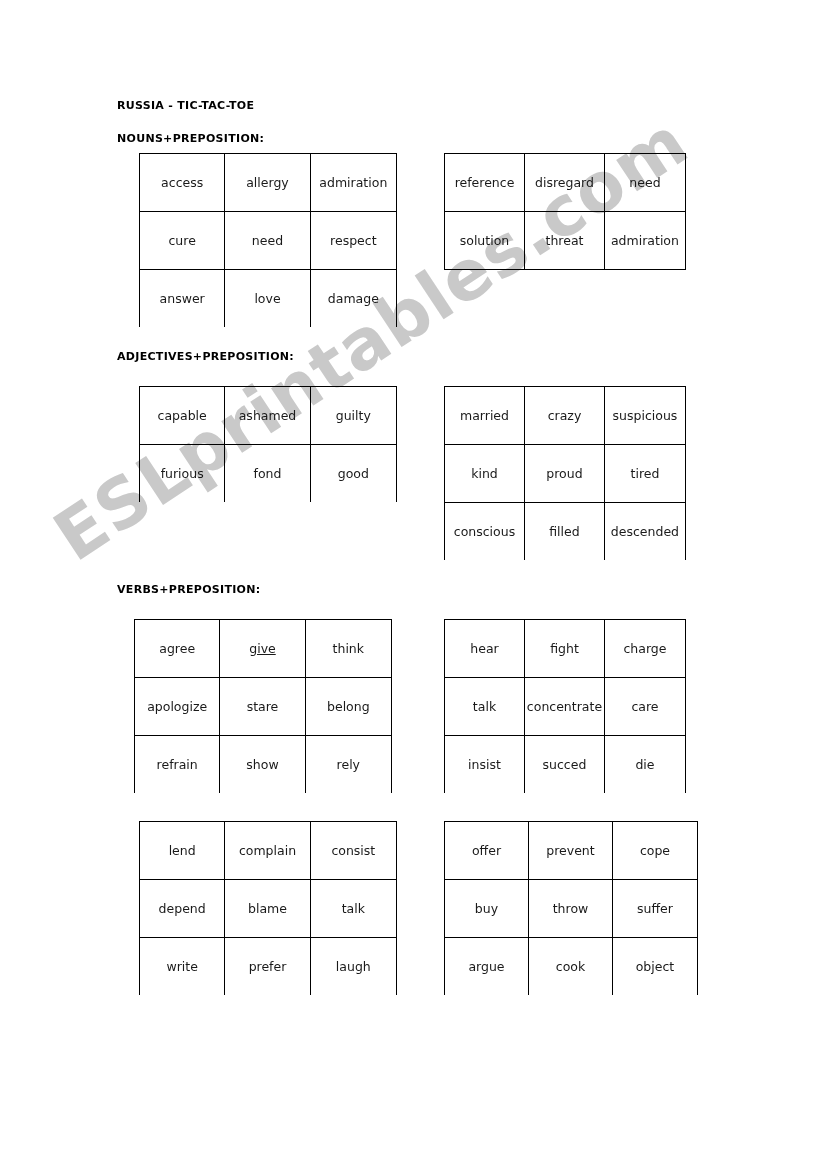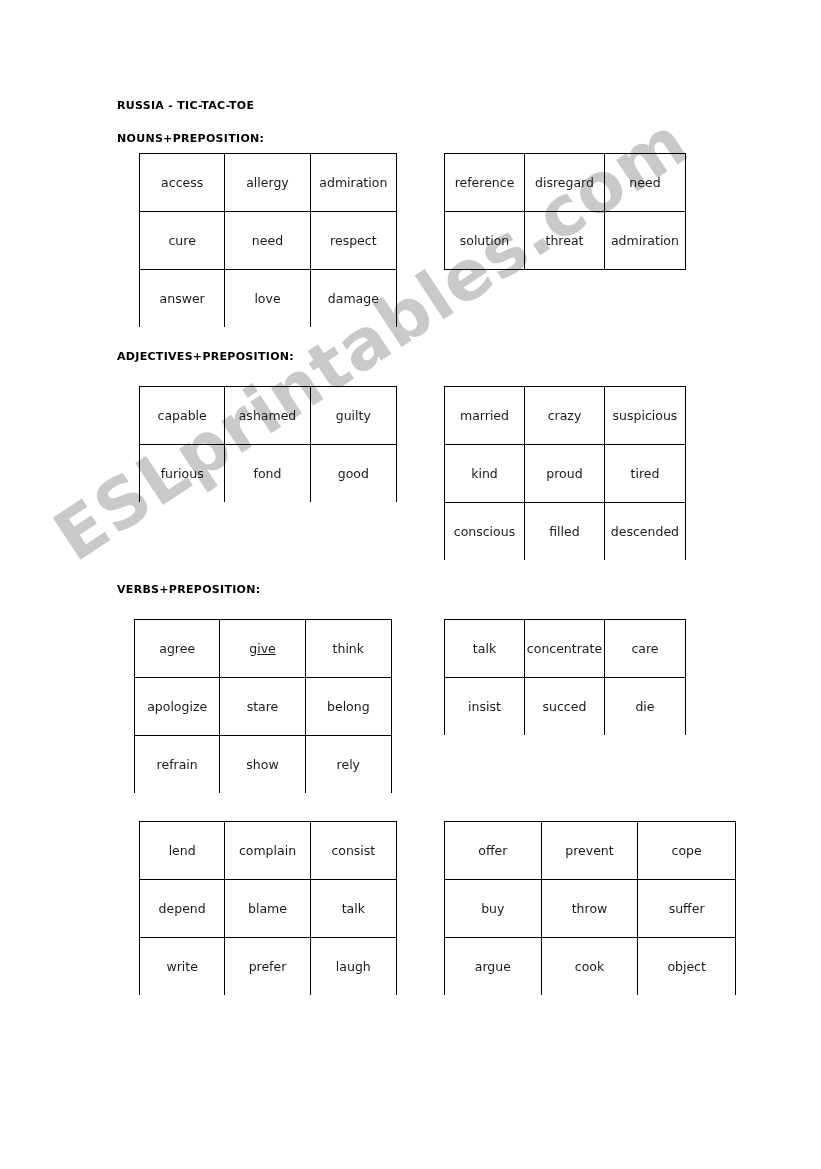--- a/index.html
+++ b/index.html
@@ -184,20 +184,25 @@
           <div class="cell" style="width: 33.3333%;">belong</div>
         </div>
         <div class="row last">
           <div class="cell" style="width: 33.3333%;">refrain</div>
           <div class="cell" style="width: 33.3333%;">show</div>
           <div class="cell" style="width: 33.3333%;">rely</div>
         </div>
       </div>
     <div class="grid" id="g5" style="left:444px; top:619px; width:242px;">
         <div class="row">
+          <div class="cell" style="width: 33.3333%;">hear</div>
+          <div class="cell" style="width: 33.3333%;">fight</div>
+          <div class="cell" style="width: 33.3333%;">charge</div>
+        </div>
+        <div class="row">
           <div class="cell" style="width: 33.3333%;">talk</div>
           <div class="cell" style="width: 33.3333%;">concentrate</div>
           <div class="cell" style="width: 33.3333%;">care</div>
         </div>
         <div class="row last">
           <div class="cell" style="width: 33.3333%;">insist</div>
           <div class="cell" style="width: 33.3333%;">succed</div>
           <div class="cell" style="width: 33.3333%;">die</div>
         </div>
       </div>
@@ -212,21 +217,21 @@
           <div class="cell" style="width: 33.3333%;">depend</div>
           <div class="cell" style="width: 33.3333%;">blame</div>
           <div class="cell" style="width: 33.3333%;">talk</div>
         </div>
         <div class="row last">
           <div class="cell" style="width: 33.3333%;">write</div>
           <div class="cell" style="width: 33.3333%;">prefer</div>
           <div class="cell" style="width: 33.3333%;">laugh</div>
         </div>
       </div>
-    <div class="grid" id="g7" style="left:444px; top:821px; width:292px;">
+    <div class="grid" id="g7" style="left:444px; top:821px; width:254px;">
         <div class="row">
           <div class="cell" style="width: 33.3333%;">offer</div>
           <div class="cell" style="width: 33.3333%;">prevent</div>
           <div class="cell" style="width: 33.3333%;">cope</div>
         </div>
         <div class="row">
           <div class="cell" style="width: 33.3333%;">buy</div>
           <div class="cell" style="width: 33.3333%;">throw</div>
           <div class="cell" style="width: 33.3333%;">suffer</div>
         </div>

